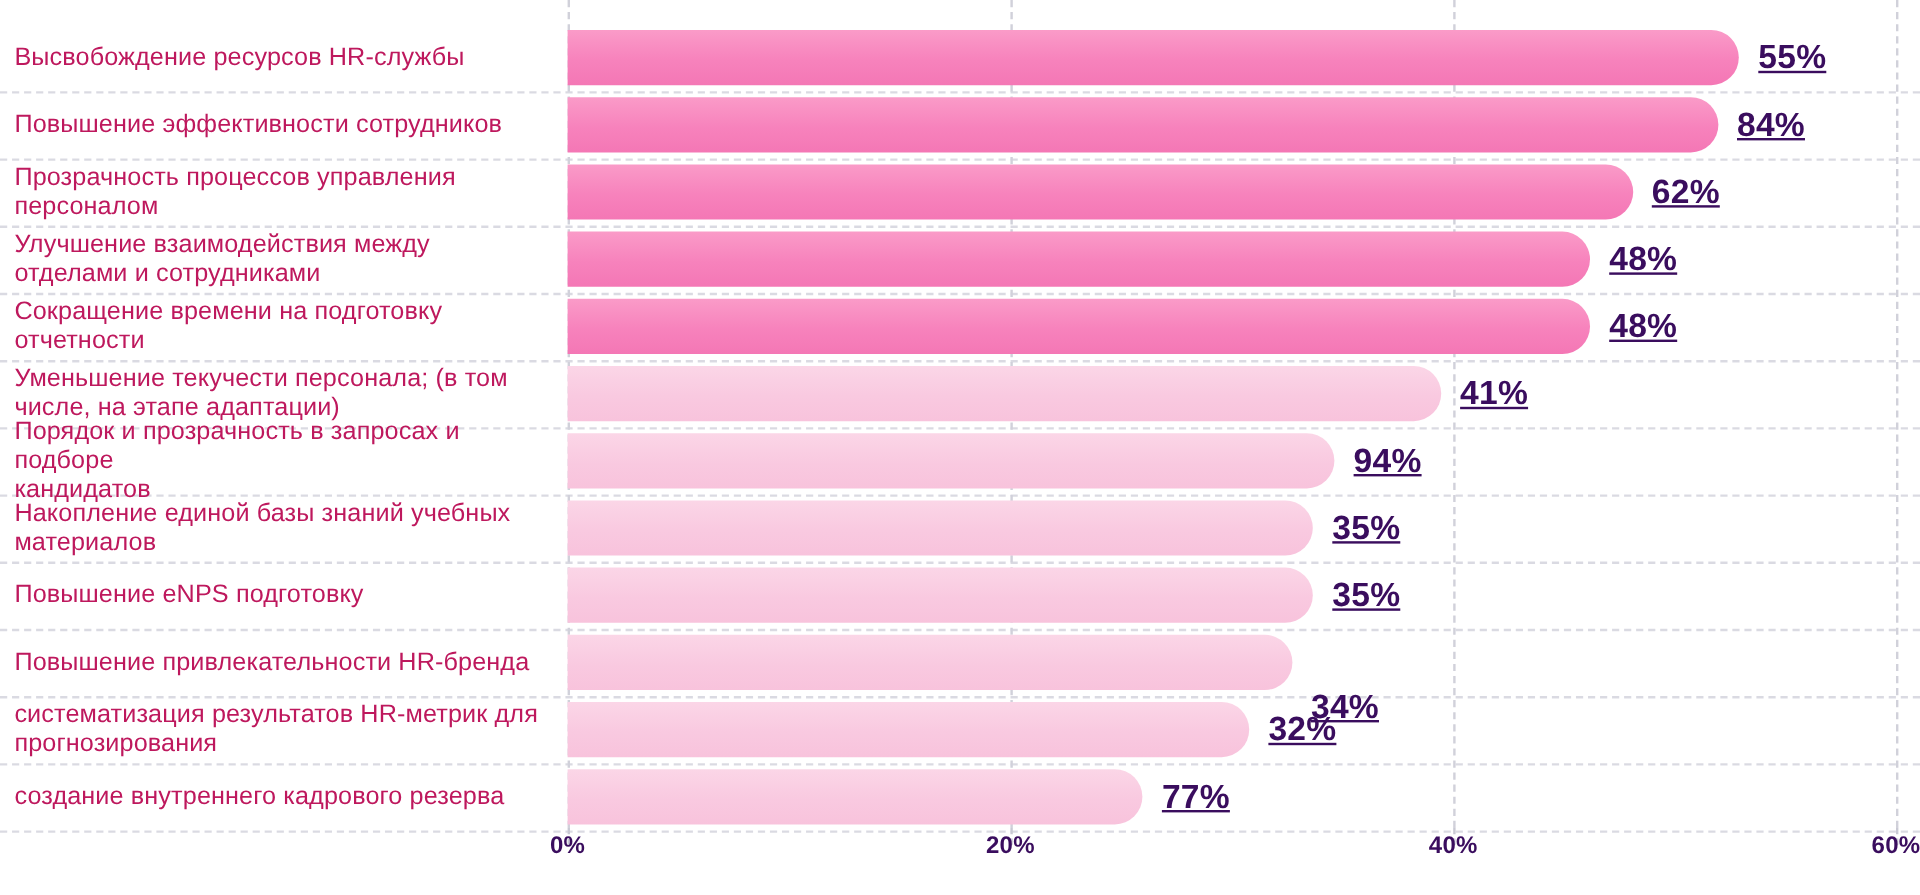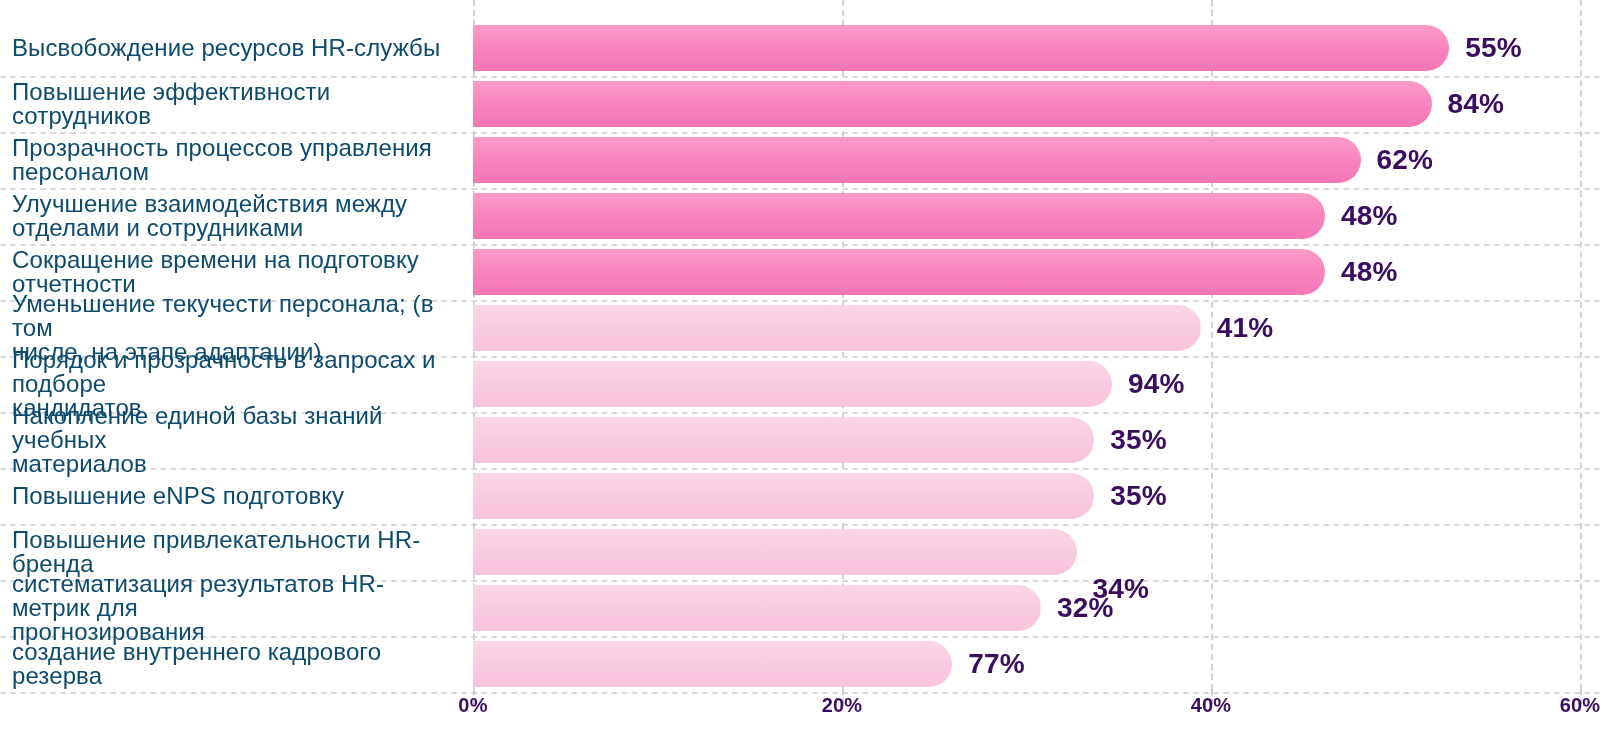--- a/index.html
+++ b/index.html
@@ -43,22 +43,22 @@
     width: 1600px;
     height: 56px;
   }
 
   .row-label {
     position: absolute;
     left: 12px;
     width: 440px;
     top: 50%;
     transform: translateY(-50%);
-    color: #0c4a6e;
-    font-size: 24px;
+    color: #be185d;
+    font-size: 21px;
     line-height: 24px;
     font-weight: 400;
     letter-spacing: .1px;
     white-space: pre-line;
   }
 
   .bar {
     position: absolute;
     left: 473px;
     top: 5px;
@@ -74,20 +74,21 @@
 
   .bar-value {
     position: absolute;
     top: 50%;
     transform: translateY(-50%);
     color: #3a0d5e;
     font-size: 28px;
     font-weight: 700;
     letter-spacing: .2px;
     white-space: nowrap;
+    text-decoration: underline;
   }
 
   .axis-tick {
     position: absolute;
     top: 690px;
     width: 0;
     height: 14px;
     border-left: 2px dashed #c9c9d4;
   }
   .axis-label {

